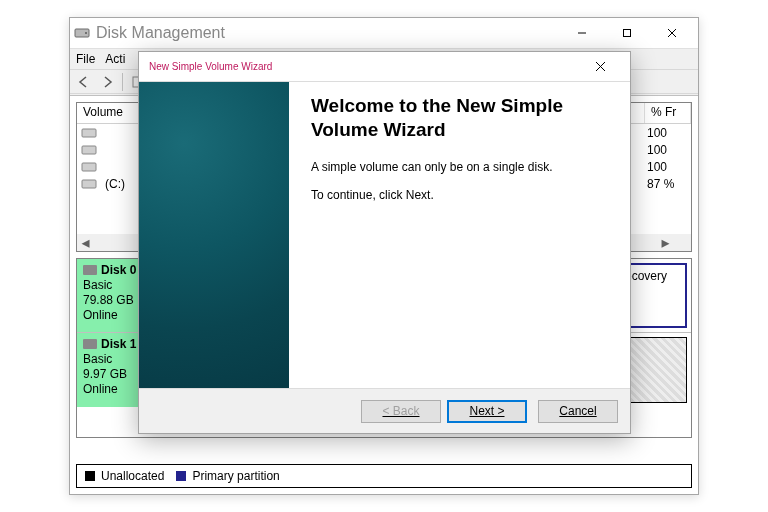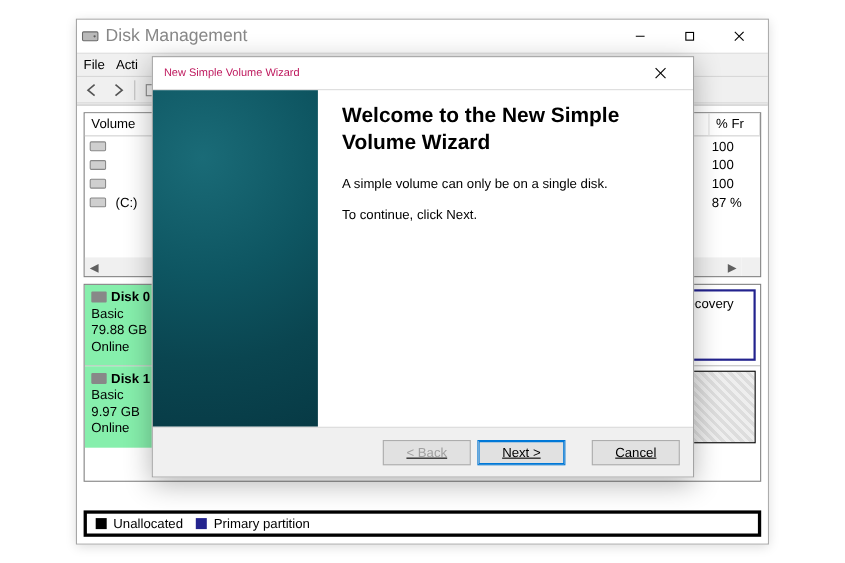--- a/index.html
+++ b/index.html
@@ -28,21 +28,21 @@
   .tbl-scroll-r { position: absolute; bottom: 0; right: 0; width: 17px; height: 17px; background: #f0f0f0; }
   .sarrow { width:17px; height:17px; display:flex; align-items:center; justify-content:center; color:#606060;}
 
   .graph-area { border: 1px solid #828282; margin: 6px; margin-top: 0; height: 180px; position: relative; background: #fff; overflow:hidden;}
   .disk-row { display: flex; height: 74px; border-bottom: 1px solid #c0c0c0; }
   .disk-label { width: 95px; border-right: 1px solid #000; background: #86efac; padding: 4px 6px; font-size: 12px; line-height: 1.25; }
   .disk-label b { font-weight: 600; }
   .disk-drive-icon { width:14px; height:10px; background:#888; display:inline-block; margin-right:4px; border-radius:1px; position:relative; top:1px;}
   .part-box { flex:1; border: 2px solid #23238e; margin: 4px; padding: 4px 6px; font-size: 12px; line-height: 1.2; }
 
-  .legend { position:absolute; left:6px; right:6px; bottom:6px; height:24px; background:#fff; border:3px solid #000000; display:flex; align-items:center; padding:0 8px; font-size:12px; gap:6px;}
+  .legend { position:absolute; left:6px; right:6px; bottom:6px; height:24px; background:#fff; border:1px solid #000000; display:flex; align-items:center; padding:0 8px; font-size:12px; gap:6px;}
   .sw { width:10px; height:10px; }
 
   
   .wizard { position: absolute; left: 138px; top: 51px; width: 493px; height: 383px; background: #fff; border: 1px solid #a3a3a3; box-shadow: 0 6px 24px rgba(0,0,0,0.3); }
   .wizard-title { height: 30px; display: flex; align-items: center; padding: 0 10px; font-size: 10px; color: #be185d; border-bottom: 1px solid #dcdcdc; }
   .wizard-title .spacer { flex:1; }
   .wizard-close { width: 40px; height: 28px; display:flex; align-items:center; justify-content:center; }
   .wizard-body { position:absolute; top:30px; left:0; right:0; bottom:45px; display:flex; }
   .wizard-side { width: 150px; background: radial-gradient(circle at 30% 20%, #1a6b77 0%, #0e5662 40%, #0a4550 70%, #073a45 100%); }
   .wizard-content { flex:1; padding: 12px 22px 10px 22px; font-size: 12px; color:#000; }
@@ -208,15 +208,15 @@
     <div class="wizard-side"></div>
     <div class="wizard-content">
       <h1>Welcome to the New Simple Volume Wizard</h1>
       <p>A simple volume can only be on a single disk.</p>
       <p>To continue, click Next.</p>
     </div>
   </div>
   <div class="wizard-footer">
     <div class="btn disabled">&lt; Back</div>
     <div class="btn primary">Next &gt;</div>
-    <div class="btn" style="margin-left:18px">Cancel</div>
+    <div class="btn" style="margin-left:5px">Cancel</div>
   </div>
 </div>
 
 </body></html>

